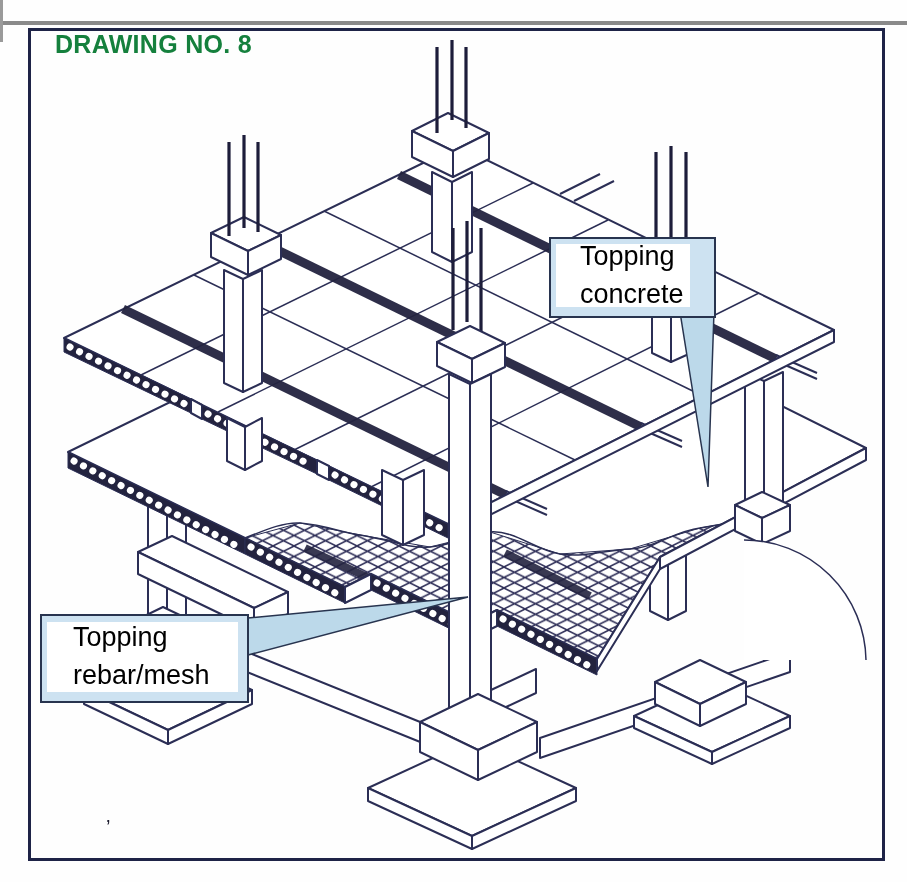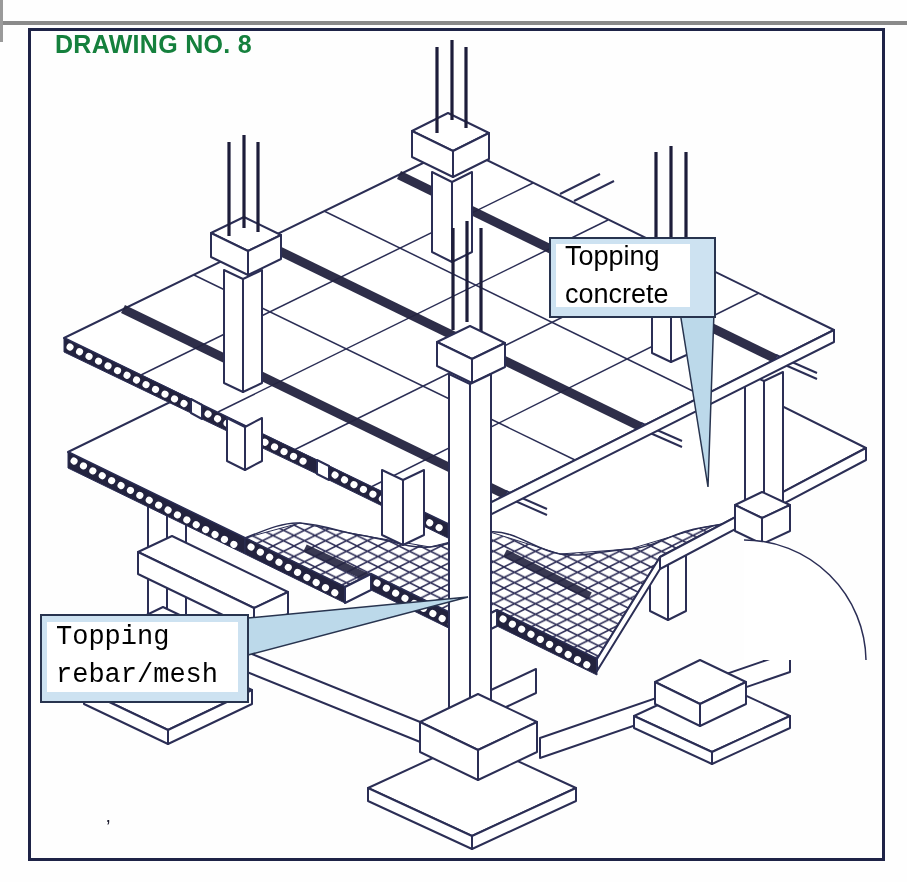--- a/index.html
+++ b/index.html
@@ -9,23 +9,23 @@
   .left-tick{position:absolute;left:0;top:0;width:3px;height:42px;background:#9a9a9a;}
   .frame{position:absolute;left:28px;top:28px;width:851px;height:827px;
          border:3px solid #1e2347;background:transparent;}
   .title{position:absolute;left:55px;top:30px;font-size:25px;font-weight:bold;color:#15803d;
          letter-spacing:.3px;white-space:nowrap;}
   .drawing{position:absolute;left:0;top:0;width:907px;height:882px;}
   .callout{position:absolute;border:2px solid #28344f;background:#cde2f1;box-sizing:border-box;}
   .callout .inner{position:absolute;background:#ffffff;display:flex;align-items:center;
          font-size:27px;line-height:1.4;color:#000;}
   #callout-concrete{left:549px;top:237px;width:167px;height:81px;}
-  #callout-concrete .inner{left:5px;top:5px;right:24px;bottom:9px;padding-left:9px;}
+  #callout-concrete .inner{left:5px;top:5px;right:24px;bottom:9px;padding-left:24px;}
   #callout-rebar{left:40px;top:614px;width:209px;height:89px;}
-  #callout-rebar .inner{left:5px;top:6px;right:9px;bottom:9px;padding-left:9px;font-family:Liberation Mono, monospace;}
+  #callout-rebar .inner{left:5px;top:6px;right:9px;bottom:9px;padding-left:26px;}
   .mark{position:absolute;left:106px;top:816px;font-size:20px;color:#1c1c2e;}
   
   .ln{stroke:#2b2e55;stroke-width:2;fill:#ffffff;stroke-linejoin:round;}
   .thin{stroke:#2b2e55;stroke-width:1.5;fill:none;}
   .dark{fill:#23233f;stroke:#2b2e55;stroke-width:1;}
   .dots{stroke:#ffffff;stroke-width:7;stroke-linecap:round;stroke-dasharray:0.1 10.5;fill:none;}
   .strip{stroke:#23233f;stroke-width:9;fill:none;opacity:.95;}
   .mstrip{stroke:#23233f;stroke-width:8;fill:none;opacity:.9;}
   .rebar{stroke:#1d1d3a;stroke-width:3.2;fill:none;}
   .rext{stroke:#2b2e55;stroke-width:2;fill:none;}

